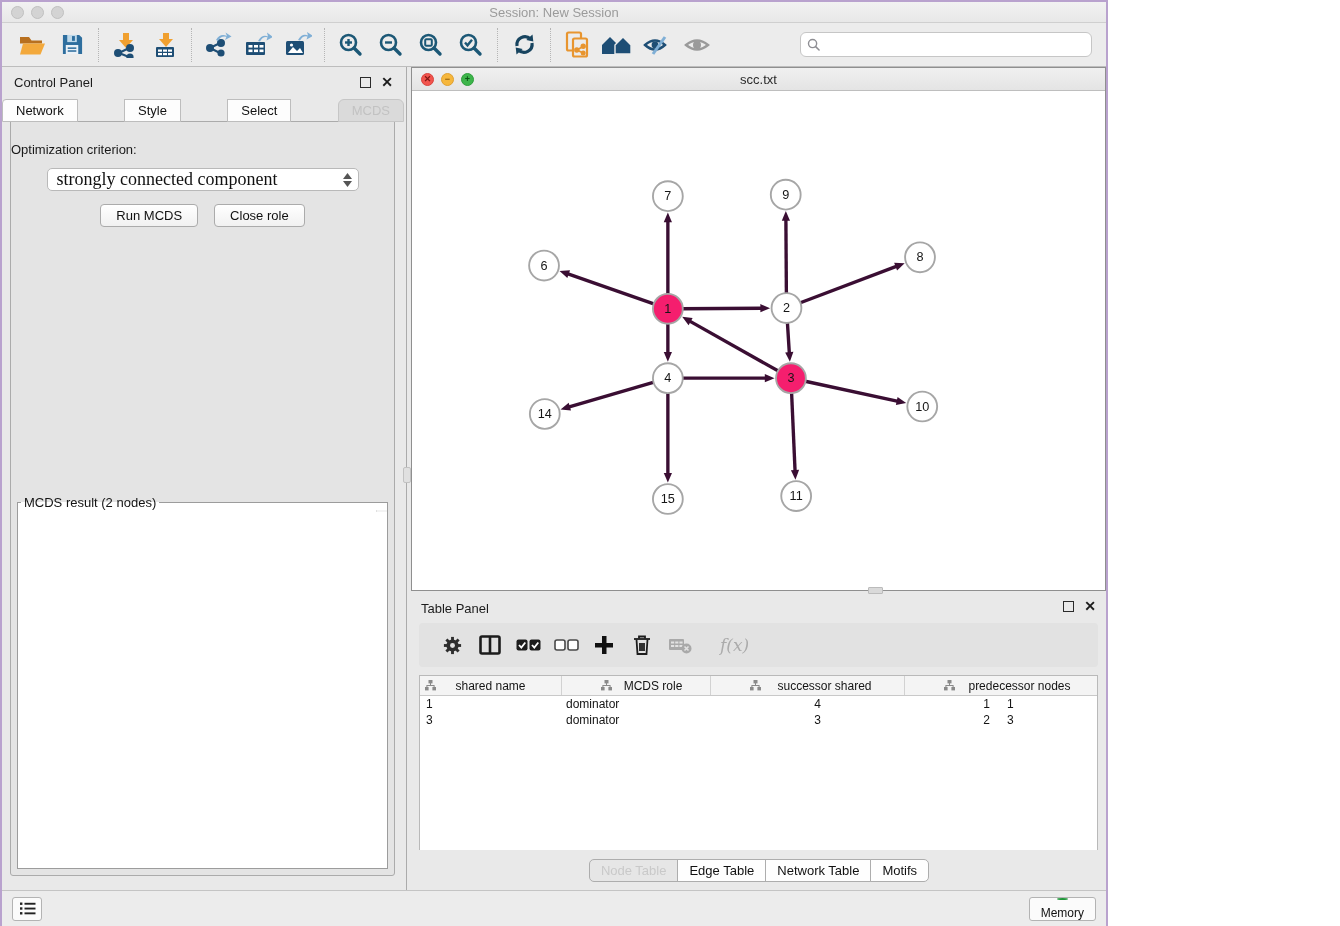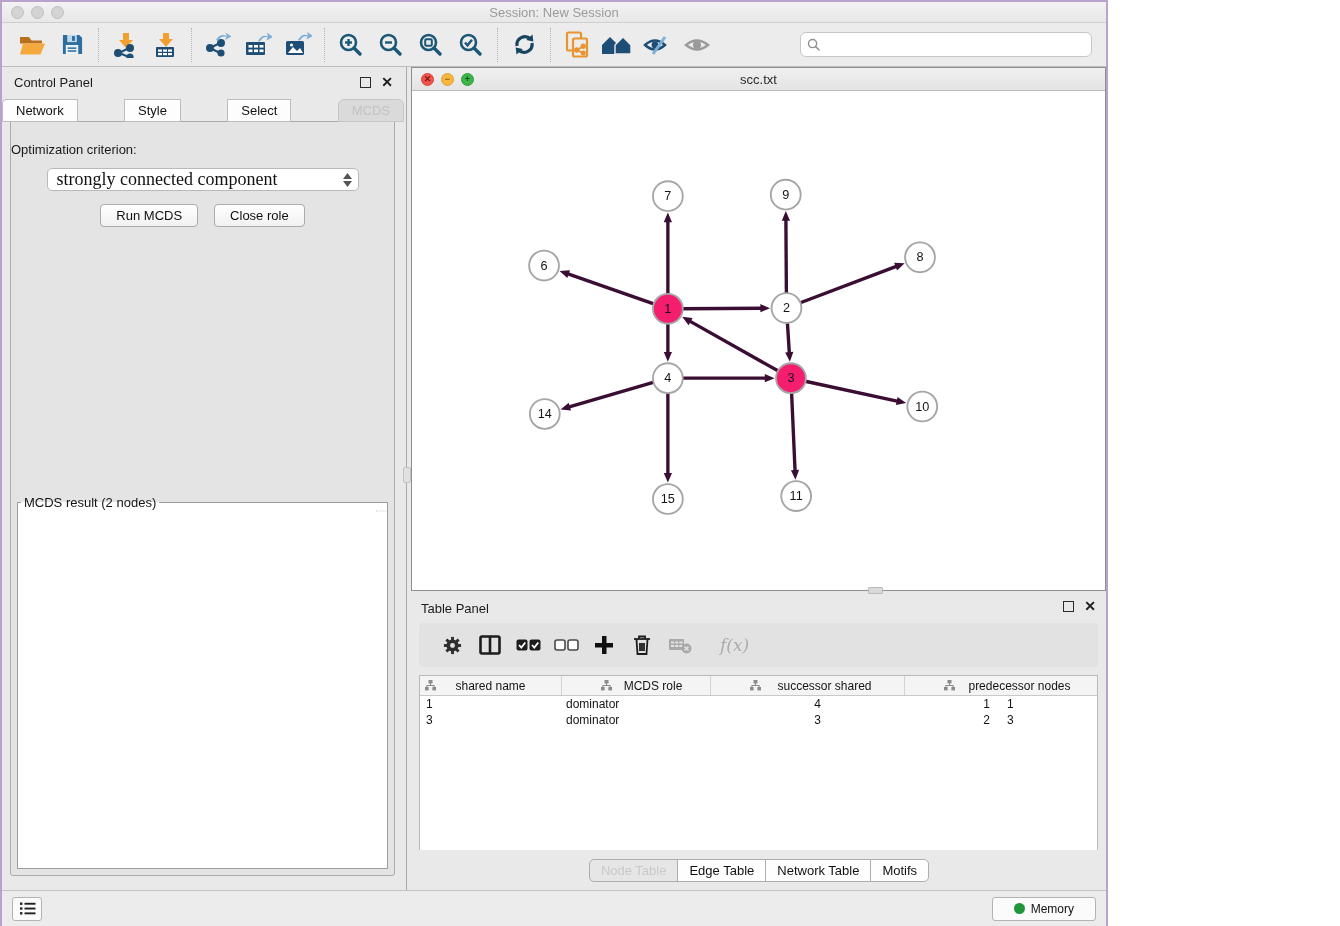--- a/index.html
+++ b/index.html
@@ -148,22 +148,23 @@
     height:36px; background:#ECECEC; border-top:1px solid #C4C4C4;
     display:flex; align-items:center; padding:0 10px;
   }
   .sb-left-btn {
     width:30px; height:24px; background:#FBFBFB; border:1px solid #B3B3B3; border-radius:3px;
     display:flex; align-items:center; justify-content:center;
   }
   .sb-spacer { flex:1; }
   .memory-btn {
     height:24px; background:#FBFBFB; border:1px solid #B3B3B3; border-radius:3px;
-    display:flex; align-items:center; gap:6px; padding:0 21px; font-size:12px; color:#111;
+    display:flex; align-items:center; gap:6px; padding:0 11px; font-size:12px; color:#111;
     font-family:inherit;
+    flex-direction:column;
   }
   .mem-dot { width:11px; height:11px; border-radius:50%; background:#1F9639; }
 </style>
 </head>
 <body>
 
 <div class="app">
 
   <div class="titlebar">
     <div class="tl-group">

